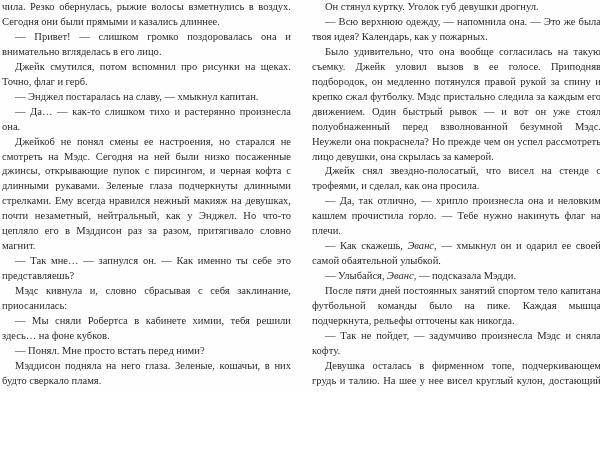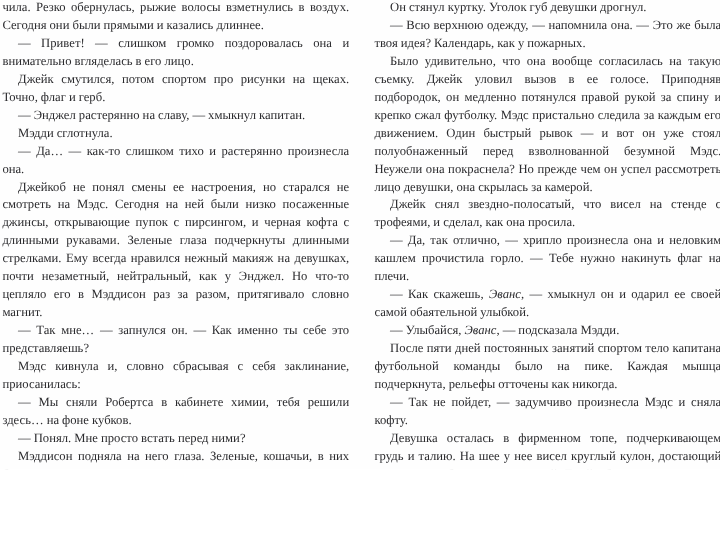--- a/index.html
+++ b/index.html
@@ -62,23 +62,22 @@
 </head>
 <body>
 
 <div id="page">
   <div class="spread">
 
     <div class="page-half">
       <div class="text-col col-left">
           <p class="para flush">чила. Резко обернулась, рыжие волосы взметнулись в воздух. Сегодня они были прямыми и казались длиннее.</p>
           <p class="para indent">— Привет! — слишком громко поздоровалась она и внимательно вгляделась в его лицо.</p>
-          <p class="para indent">Джейк смутился, потом спортом про рисунки на щеках. Точно, флаг и герб.</p>
-          <p class="para indent">— Энджел растерянно на славу, — хмыкнул капитан.</p>
-          <p class="para indent">Мэдди сглотнула.</p>
+          <p class="para indent">Джейк смутился, потом вспомнил про рисунки на щеках. Точно, флаг и герб.</p>
+          <p class="para indent">— Энджел постаралась на славу, — хмыкнул капитан.</p>
           <p class="para indent">— Да… — как-то слишком тихо и растерянно произнесла она.</p>
           <p class="para indent">Джейкоб не понял смены ее настроения, но старался не смотреть на Мэдс. Сегодня на ней были низко посаженные джинсы, открывающие пупок с пирсингом, и черная кофта с длинными рукавами. Зеленые глаза подчеркнуты длинными стрелками. Ему всегда нравился нежный макияж на девушках, почти незаметный, нейтральный, как у Энджел. Но что-то цепляло его в Мэддисон раз за разом, притягивало словно магнит.</p>
           <p class="para indent">— Так мне… — запнулся он. — Как именно ты себе это представляешь?</p>
           <p class="para indent">Мэдс кивнула и, словно сбрасывая с себя заклинание, приосанилась:</p>
           <p class="para indent">— Мы сняли Робертса в кабинете химии, тебя решили здесь… на фоне кубков.</p>
           <p class="para indent">— Понял. Мне просто встать перед ними?</p>
           <p class="para indent">Мэддисон подняла на него глаза. Зеленые, кошачьи, в них будто сверкало пламя.</p>
           <p class="para indent">— Для начала снимай верхнюю одежду, Эванс.</p>
         </div>
       <div class="folio left-folio">288</div>

